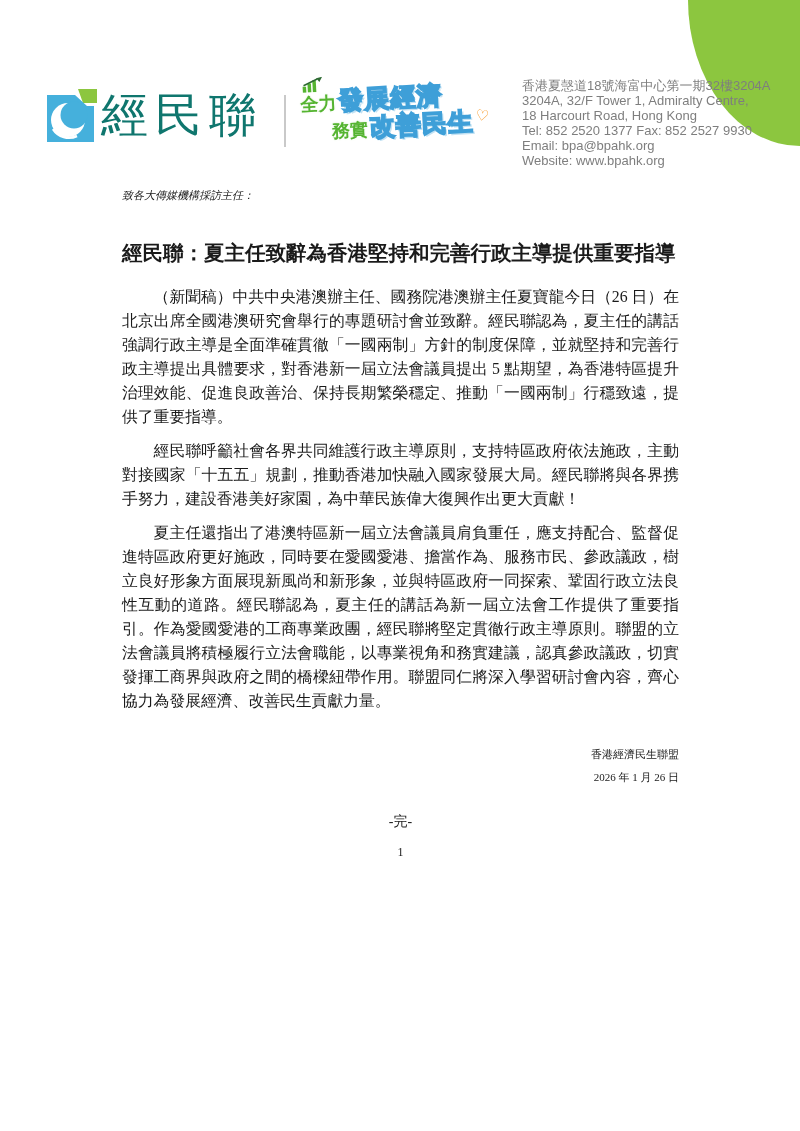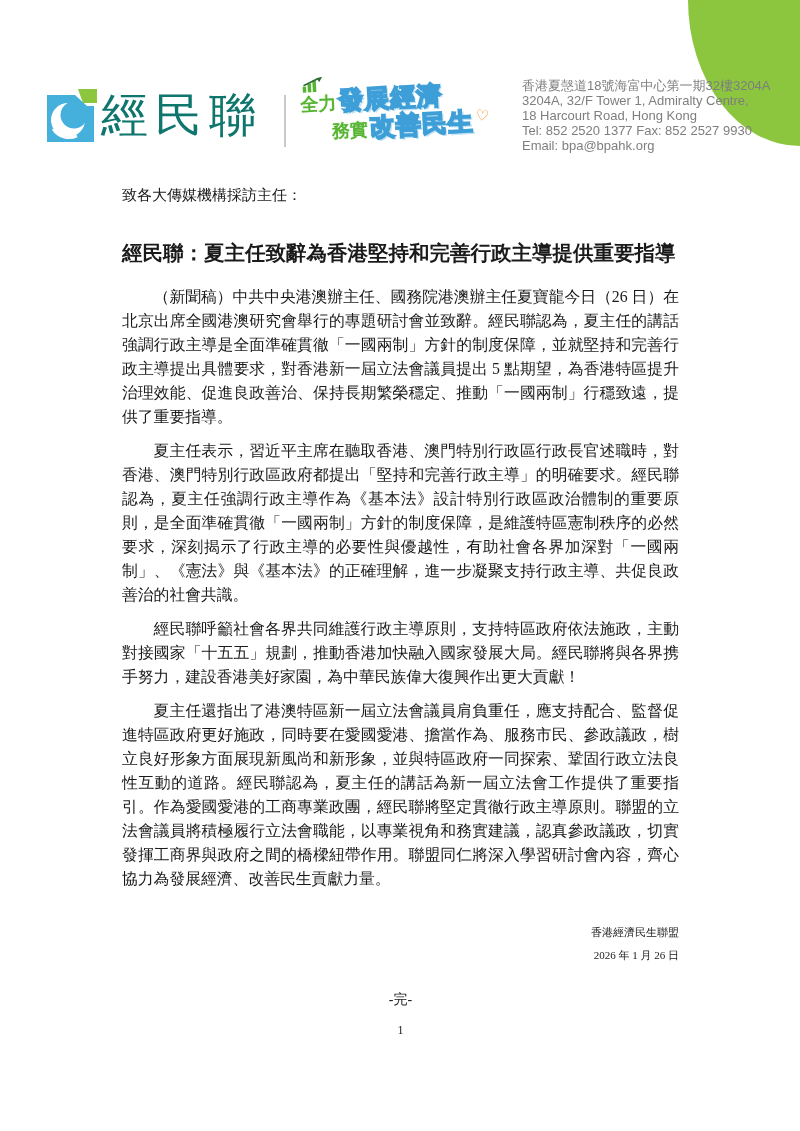--- a/index.html
+++ b/index.html
@@ -49,21 +49,21 @@
     font-size:15px;color:#F7941D;margin:0 0 10px 2px;
     transform:rotate(12deg);
   }
   .contact{
     position:absolute;left:522px;top:78px;width:250px;
     font-family:Liberation Sans, sans-serif;
     font-size:13px;line-height:15px;color:#7E7E7E;
   }
   
   .content{position:absolute;left:122px;top:186px;width:557px;}
-  .salutation{font-size:15px;line-height:18px;}
+  .salutation{font-size:11px;line-height:18px;font-style:italic;}
   .doc-title{
     margin-top:37px;
     font-family:Liberation Mono, monospace;
     font-weight:bold;font-size:20.5px;line-height:27px;white-space:nowrap;
   }
   .paragraphs{margin-top:17px;}
   .paragraphs p{
     margin:0 0 10px 0;
     font-size:15.8px;line-height:24px;
     text-align:justify;text-justify:inter-ideograph;
@@ -113,30 +113,30 @@
     <span class="heart-icon">♡</span>
   </div>
 </div>
 
 <div class="contact">
   <div>香港夏愨道18號海富中心第一期32樓3204A</div>
   <div>3204A, 32/F Tower 1, Admiralty Centre,</div>
   <div>18 Harcourt Road, Hong Kong</div>
   <div>Tel: 852 2520 1377   Fax: 852 2527 9930</div>
   <div>Email: bpa@bpahk.org</div>
+  <div>Website: www.bpahk.org</div>
 </div>
 
 <div class="content">
   <div class="salutation">致各大傳媒機構採訪主任：</div>
 
   <div class="doc-title">經民聯：夏主任致辭為香港堅持和完善行政主導提供重要指導</div>
 
   <div class="paragraphs">
     <p>（新聞稿）中共中央港澳辦主任、國務院港澳辦主任夏寶龍今日（26 日）在北京出席全國港澳研究會舉行的專題研討會並致辭。經民聯認為，夏主任的講話強調行政主導是全面準確貫徹「一國兩制」方針的制度保障，並就堅持和完善行政主導提出具體要求，對香港新一屆立法會議員提出 5 點期望，為香港特區提升治理效能、促進良政善治、保持長期繁榮穩定、推動「一國兩制」行穩致遠，提供了重要指導。</p>
-    <p>夏主任表示，習近平主席在聽取香港、澳門特別行政區行政長官述職時，對香港、澳門特別行政區政府都提出「堅持和完善行政主導」的明確要求。經民聯認為，夏主任強調行政主導作為《基本法》設計特別行政區政治體制的重要原則，是全面準確貫徹「一國兩制」方針的制度保障，是維護特區憲制秩序的必然要求，深刻揭示了行政主導的必要性與優越性，有助社會各界加深對「一國兩制」、《憲法》與《基本法》的正確理解，進一步凝聚支持行政主導、共促良政善治的社會共識。</p>
     <p>經民聯呼籲社會各界共同維護行政主導原則，支持特區政府依法施政，主動對接國家「十五五」規劃，推動香港加快融入國家發展大局。經民聯將與各界携手努力，建設香港美好家園，為中華民族偉大復興作出更大貢獻！</p>
     <p>夏主任還指出了港澳特區新一屆立法會議員肩負重任，應支持配合、監督促進特區政府更好施政，同時要在愛國愛港、擔當作為、服務市民、參政議政，樹立良好形象方面展現新風尚和新形象，並與特區政府一同探索、鞏固行政立法良性互動的道路。經民聯認為，夏主任的講話為新一屆立法會工作提供了重要指引。作為愛國愛港的工商專業政團，經民聯將堅定貫徹行政主導原則。聯盟的立法會議員將積極履行立法會職能，以專業視角和務實建議，認真參政議政，切實發揮工商界與政府之間的橋樑紐帶作用。聯盟同仁將深入學習研討會內容，齊心協力為發展經濟、改善民生貢獻力量。</p>
   </div>
 
   <div class="signature">
     <div>香港經濟民生聯盟</div>
     <div>2026 年 1 月 26 日</div>
   </div>
 
   <div class="end-mark">-完-</div>

